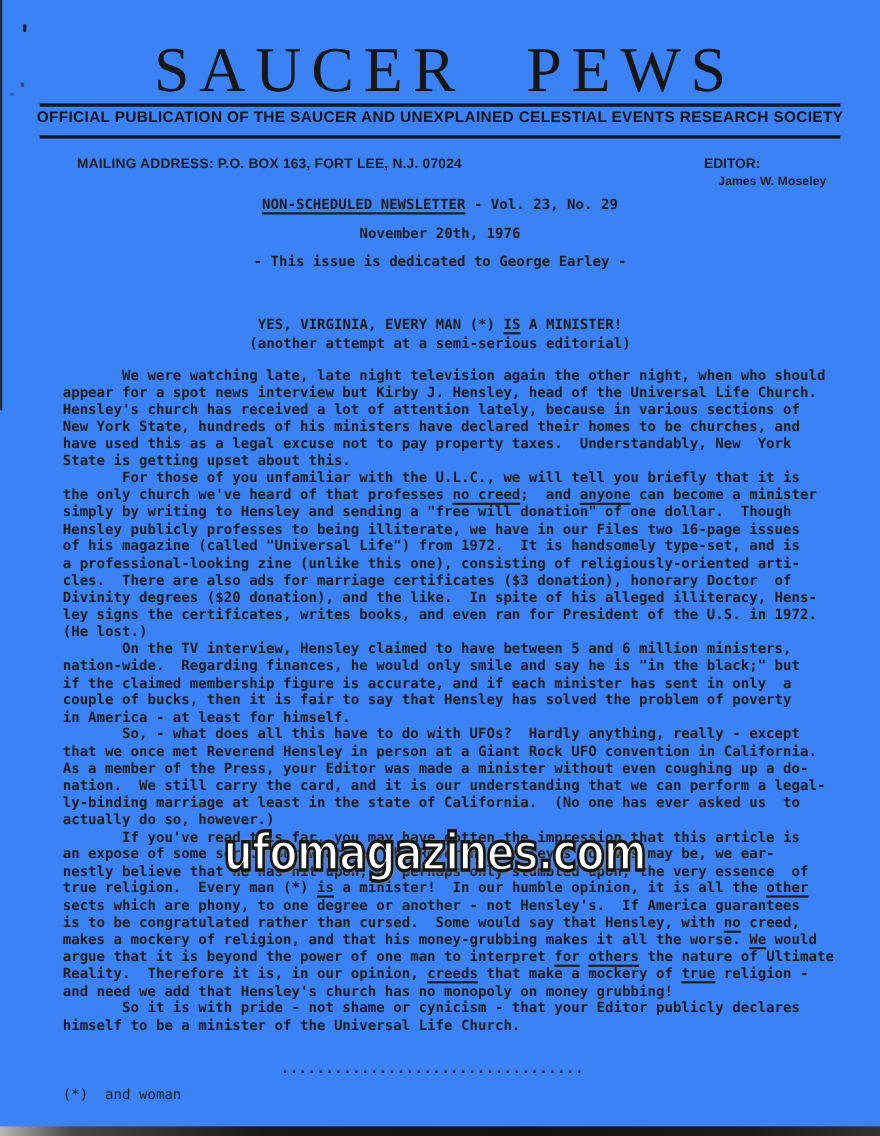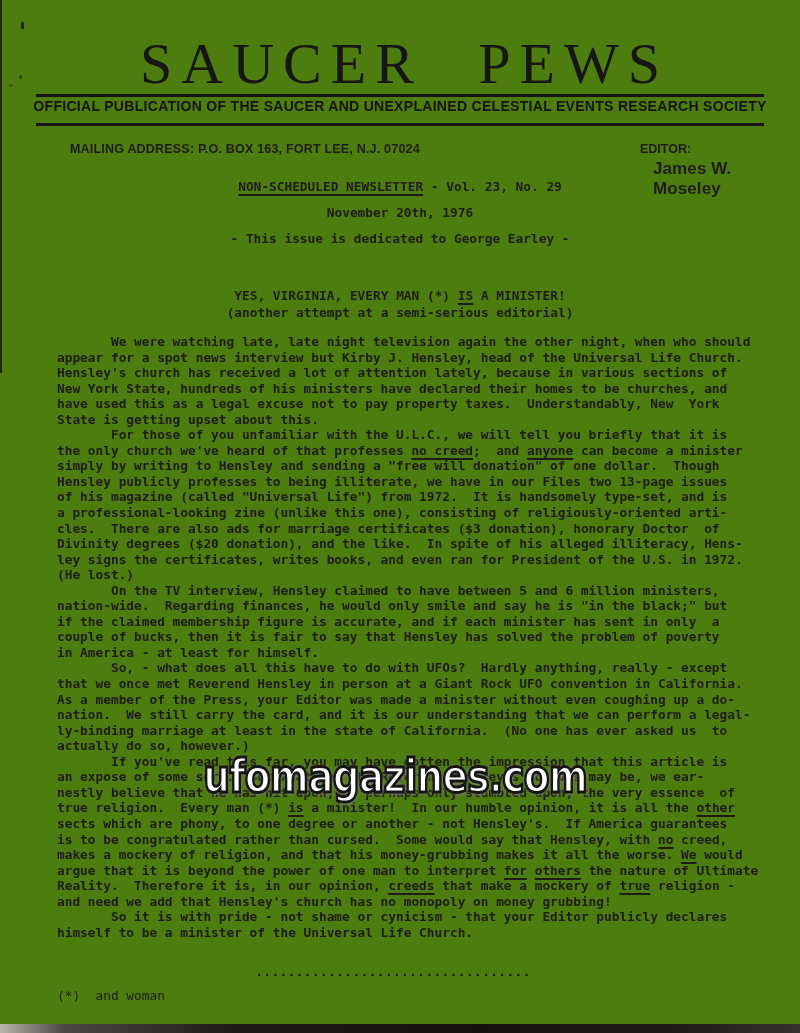--- a/index.html
+++ b/index.html
@@ -1,19 +1,19 @@
 <!DOCTYPE html>
 <html><head>
 <meta charset="utf-8">
 <style>
   html,body{margin:0;padding:0;background:#e8e7e3;}
   .page{
     position:relative;
     width:800px;height:1033px;
-    background:#4d7c0f;
+    background:#3b82f6;
     overflow:hidden;
     font-family:"DejaVu Sans Mono",monospace;
     color:#1e1d1b;
   }
   
   .edge-line{position:absolute;left:0;top:0;width:2px;height:373px;background:#1c1c1c;opacity:.88;}
   .speck{position:absolute;background:#24221f;border-radius:1px;}
   .speck.s1{left:21px;top:22px;width:3px;height:7px;}
   .speck.s2{left:19px;top:75px;width:3px;height:4px;opacity:.55;}
   .speck.s3{left:9px;top:84px;width:4px;height:3px;opacity:.3;}
@@ -49,21 +49,21 @@
     font-weight:700;font-size:12.5px;letter-spacing:.2px;padding-left:40px;
   }
   .editor-label{
     position:absolute;top:142px;left:640px;
     font-family:"Liberation Sans",sans-serif;
     font-weight:700;font-size:12.5px;
   }
   .editor-name{
     position:absolute;top:159px;left:653px;
     font-family:"Liberation Sans",sans-serif;
-    font-weight:700;font-size:17px;letter-spacing:.1px;
+    font-weight:700;font-size:11px;letter-spacing:.1px;
   }
   
   .issue-line,.issue-date,.issue-dedication,
   .article-title,.article-subtitle,.dots{
     position:absolute;left:0;width:100%;text-align:center;
     font-weight:700;font-size:12.8px;white-space:pre;
   }
   .issue-line{top:179px;}
   .issue-date{top:205px;}
   .issue-dedication{top:231px;}
@@ -123,21 +123,21 @@
   <div class="body-block">
       <div class="tline">       We were watching late, late night television again the other night, when who should</div>
       <div class="tline">appear for a spot news interview but Kirby J. Hensley, head of the Universal Life Church.</div>
       <div class="tline">Hensley's church has received a lot of attention lately, because in various sections of</div>
       <div class="tline">New York State, hundreds of his ministers have declared their homes to be churches, and</div>
       <div class="tline">have used this as a legal excuse not to pay property taxes.  Understandably, New  York</div>
       <div class="tline">State is getting upset about this.</div>
       <div class="tline">       For those of you unfamiliar with the U.L.C., we will tell you briefly that it is</div>
       <div class="tline">the only church we've heard of that professes <span class="u">no creed</span>;  and <span class="u">anyone</span> can become a minister</div>
       <div class="tline">simply by writing to Hensley and sending a "free will donation" of one dollar.  Though</div>
-      <div class="tline">Hensley publicly professes to being illiterate, we have in our Files two 13-page issues</div>
+      <div class="tline">Hensley publicly professes to being illiterate, we have in our Files two 16-page issues</div>
       <div class="tline">of his magazine (called "Universal Life") from 1972.  It is handsomely type-set, and is</div>
       <div class="tline">a professional-looking zine (unlike this one), consisting of religiously-oriented arti-</div>
       <div class="tline">cles.  There are also ads for marriage certificates ($3 donation), honorary Doctor  of</div>
       <div class="tline">Divinity degrees ($20 donation), and the like.  In spite of his alleged illiteracy, Hens-</div>
       <div class="tline">ley signs the certificates, writes books, and even ran for President of the U.S. in 1972.</div>
       <div class="tline">(He lost.)</div>
       <div class="tline">       On the TV interview, Hensley claimed to have between 5 and 6 million ministers,</div>
       <div class="tline">nation-wide.  Regarding finances, he would only smile and say he is "in the black;" but</div>
       <div class="tline">if the claimed membership figure is accurate, and if each minister has sent in only  a</div>
       <div class="tline">couple of bucks, then it is fair to say that Hensley has solved the problem of poverty</div>

